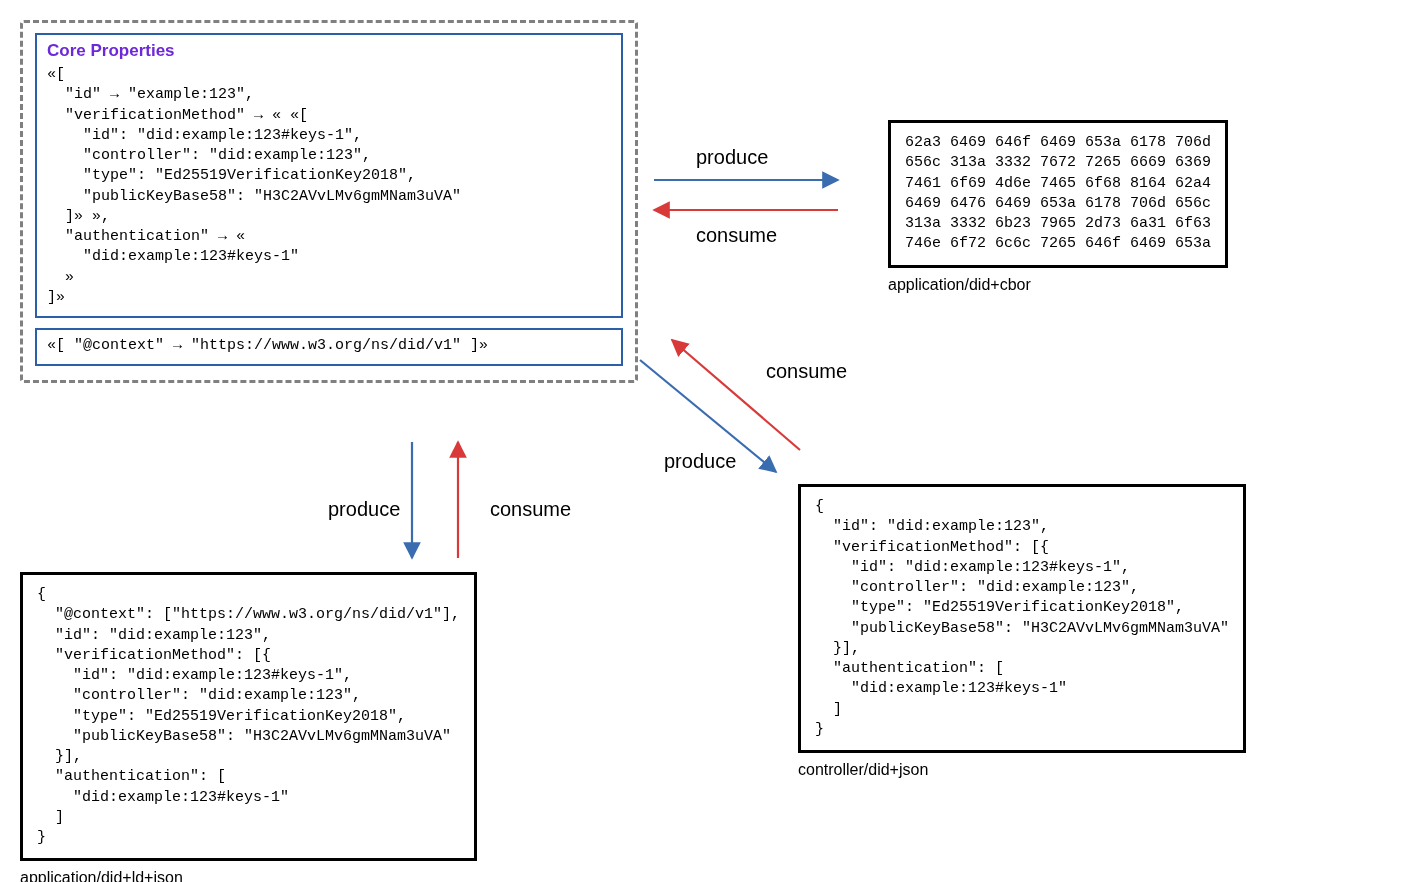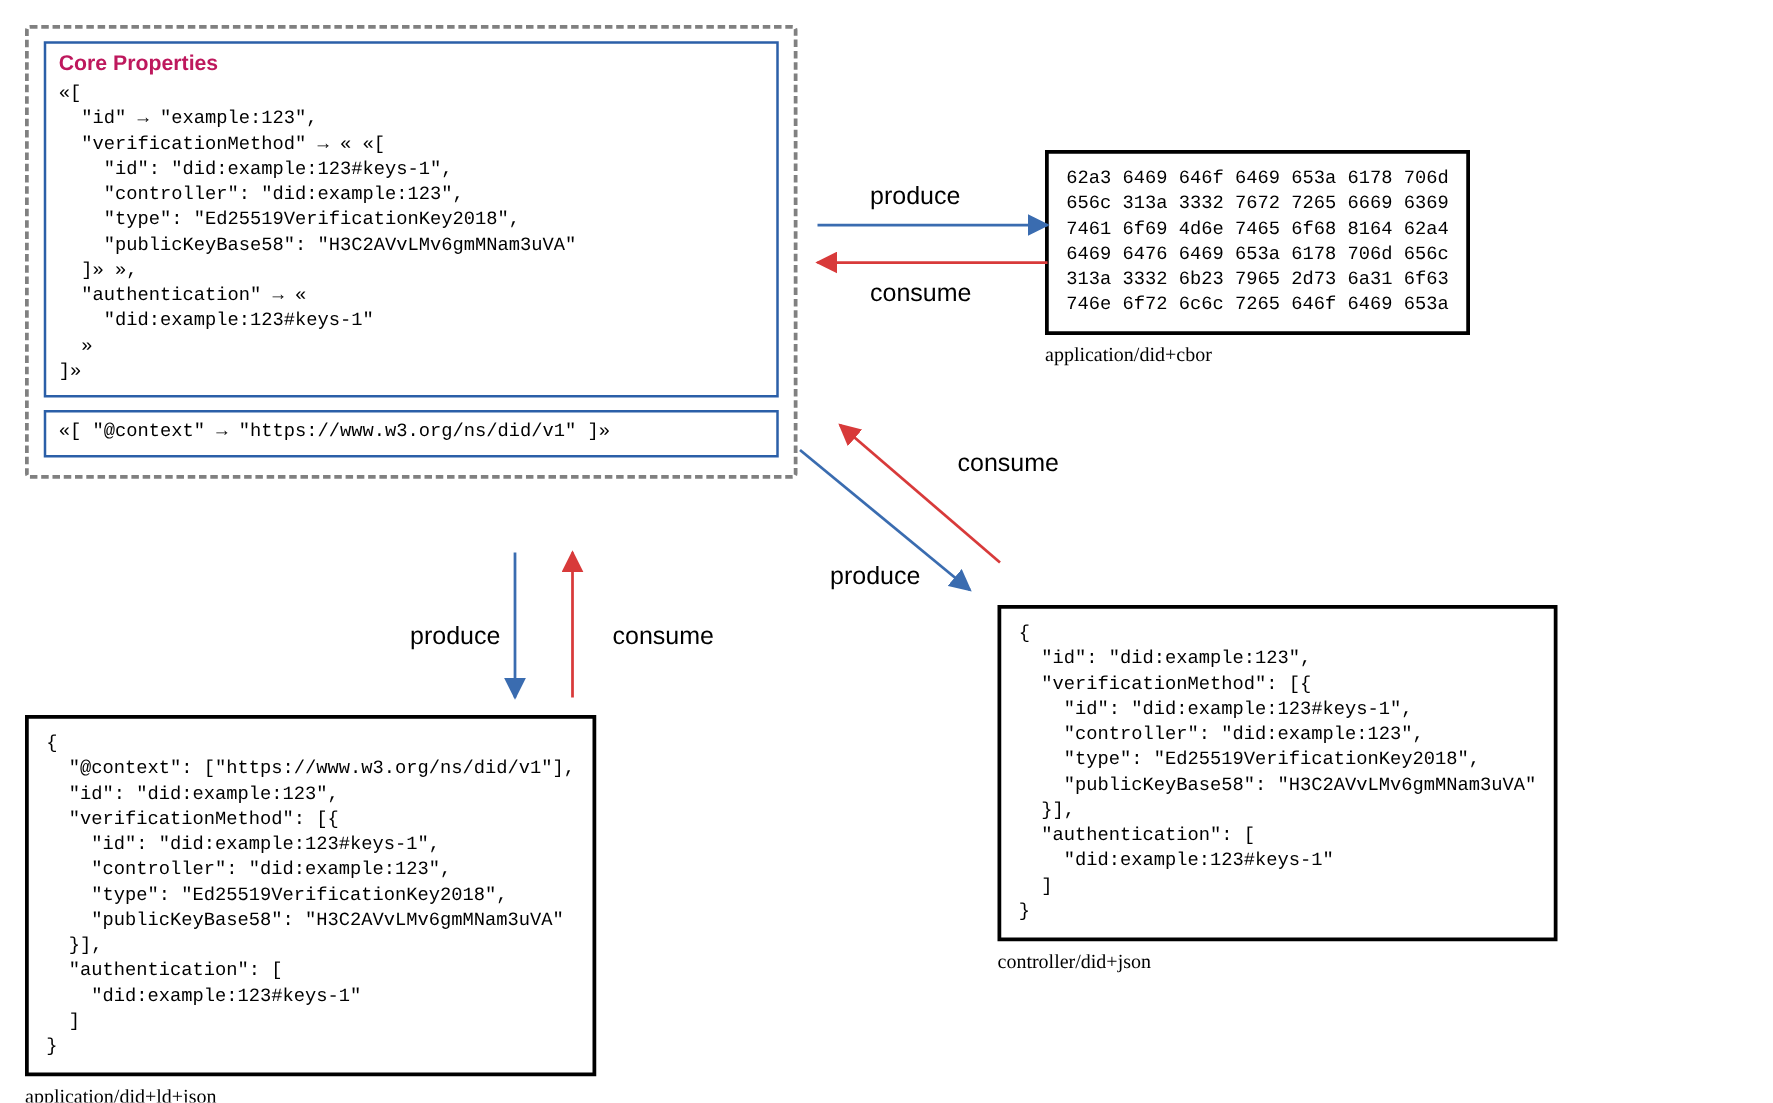--- a/index.html
+++ b/index.html
@@ -21,37 +21,37 @@
     border-radius: 4px;
     padding: 10px 12px 14px 12px;
   }
   .inner-blue {
     border: 2px solid #2b5fa8;
     padding: 6px 10px 8px 10px;
     margin-bottom: 10px;
   }
   .inner-blue:last-child { margin-bottom: 0; }
   .inner-blue .title {
-    color: #be185d;
+    color: #6d28d9;
     font-weight: bold;
     font-family: Arial, Helvetica, sans-serif;
     font-size: 17px;
     margin-bottom: 4px;
   }
   .code-box {
     border: 3px solid #000;
     padding: 10px 14px;
     background: #fff;
   }
   .code, .code-line {
     white-space: pre;
     line-height: 1.35;
   }
   .caption {
-    font-family: Liberation Serif, serif;
+    font-family: Liberation Sans, sans-serif;
     font-size: 16px;
     margin-top: 8px;
   }
   .label {
     font-family: Arial, Helvetica, sans-serif;
     font-size: 20px;
   }
   svg { position: absolute; top: 0; left: 0; pointer-events: none; }
 </style>
 </head>
@@ -73,21 +73,21 @@
   "authentication" → «
     "did:example:123#keys-1"
   »
 ]»</div>
     </div>
     <div class="inner-blue">
       <div class="code">«[ "@context" → "https://www.w3.org/ns/did/v1" ]»</div>
     </div>
   </div>
 
-  <div class="abs" style="left:836px; top:120px;">
+  <div class="abs" style="left:888px; top:120px;">
     <div class="code-box">
       <div class="code">62a3 6469 646f 6469 653a 6178 706d
 656c 313a 3332 7672 7265 6669 6369
 7461 6f69 4d6e 7465 6f68 8164 62a4
 6469 6476 6469 653a 6178 706d 656c
 313a 3332 6b23 7965 2d73 6a31 6f63
 746e 6f72 6c6c 7265 646f 6469 653a</div>
     </div>
     <div class="caption">application/did+cbor</div>
   </div>

